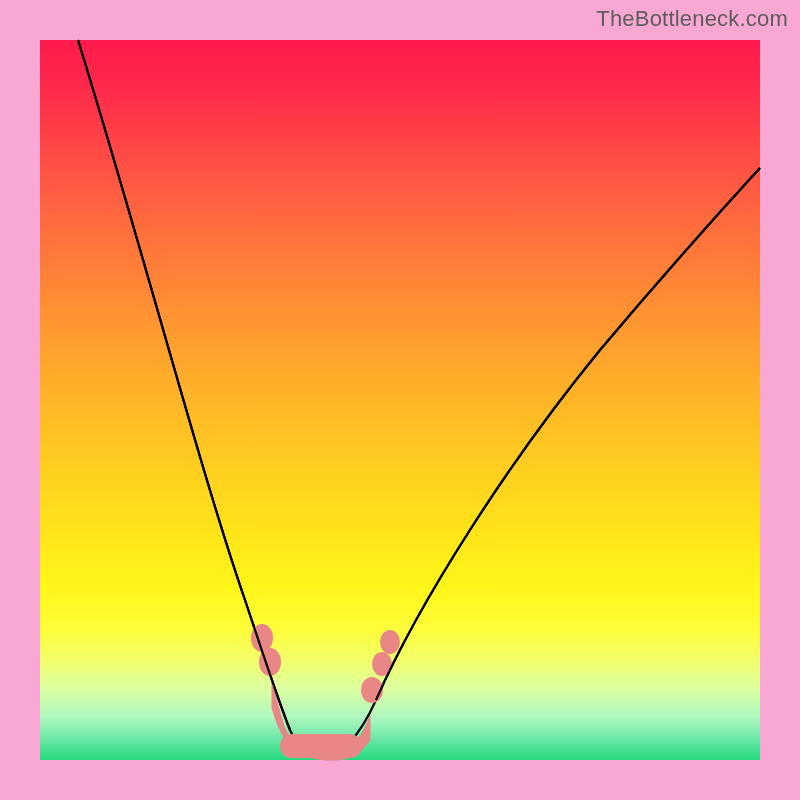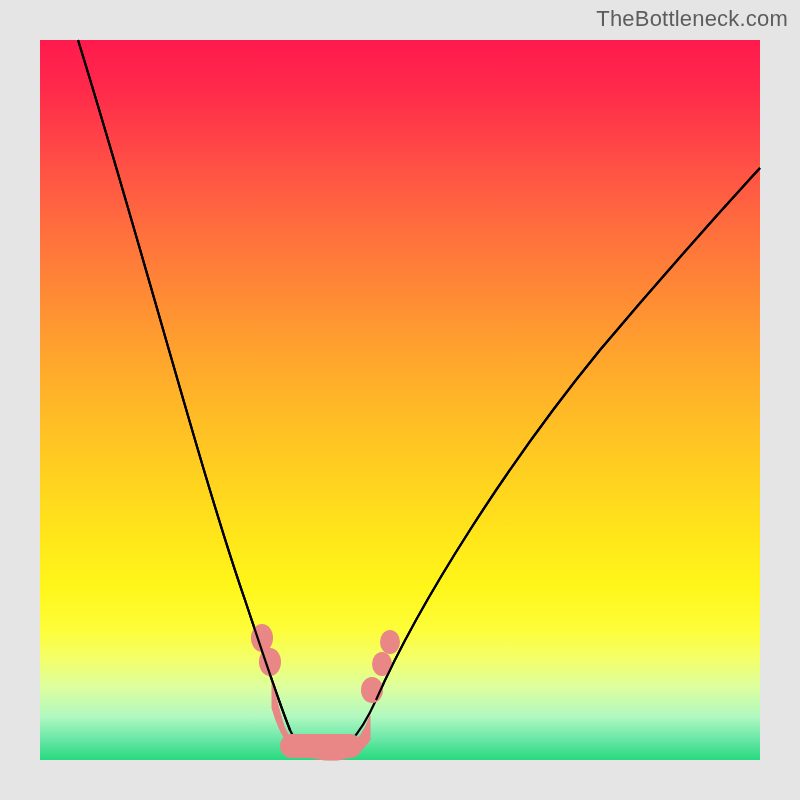--- a/index.html
+++ b/index.html
@@ -10,21 +10,21 @@
     overflow: hidden;
     background: #000;
     font-family: Arial, Helvetica, sans-serif;
   }
   .frame {
     position: absolute;
     left: 0;
     top: 0;
     width: 800px;
     height: 800px;
-    background: #e5e5e5;
+    background: #f9a8d4;
   }
   .plot {
     position: absolute;
     left: 40px;
     top: 40px;
     width: 720px;
     height: 720px;
     background: linear-gradient(
       to bottom,
       #ff1a4d 0%,

